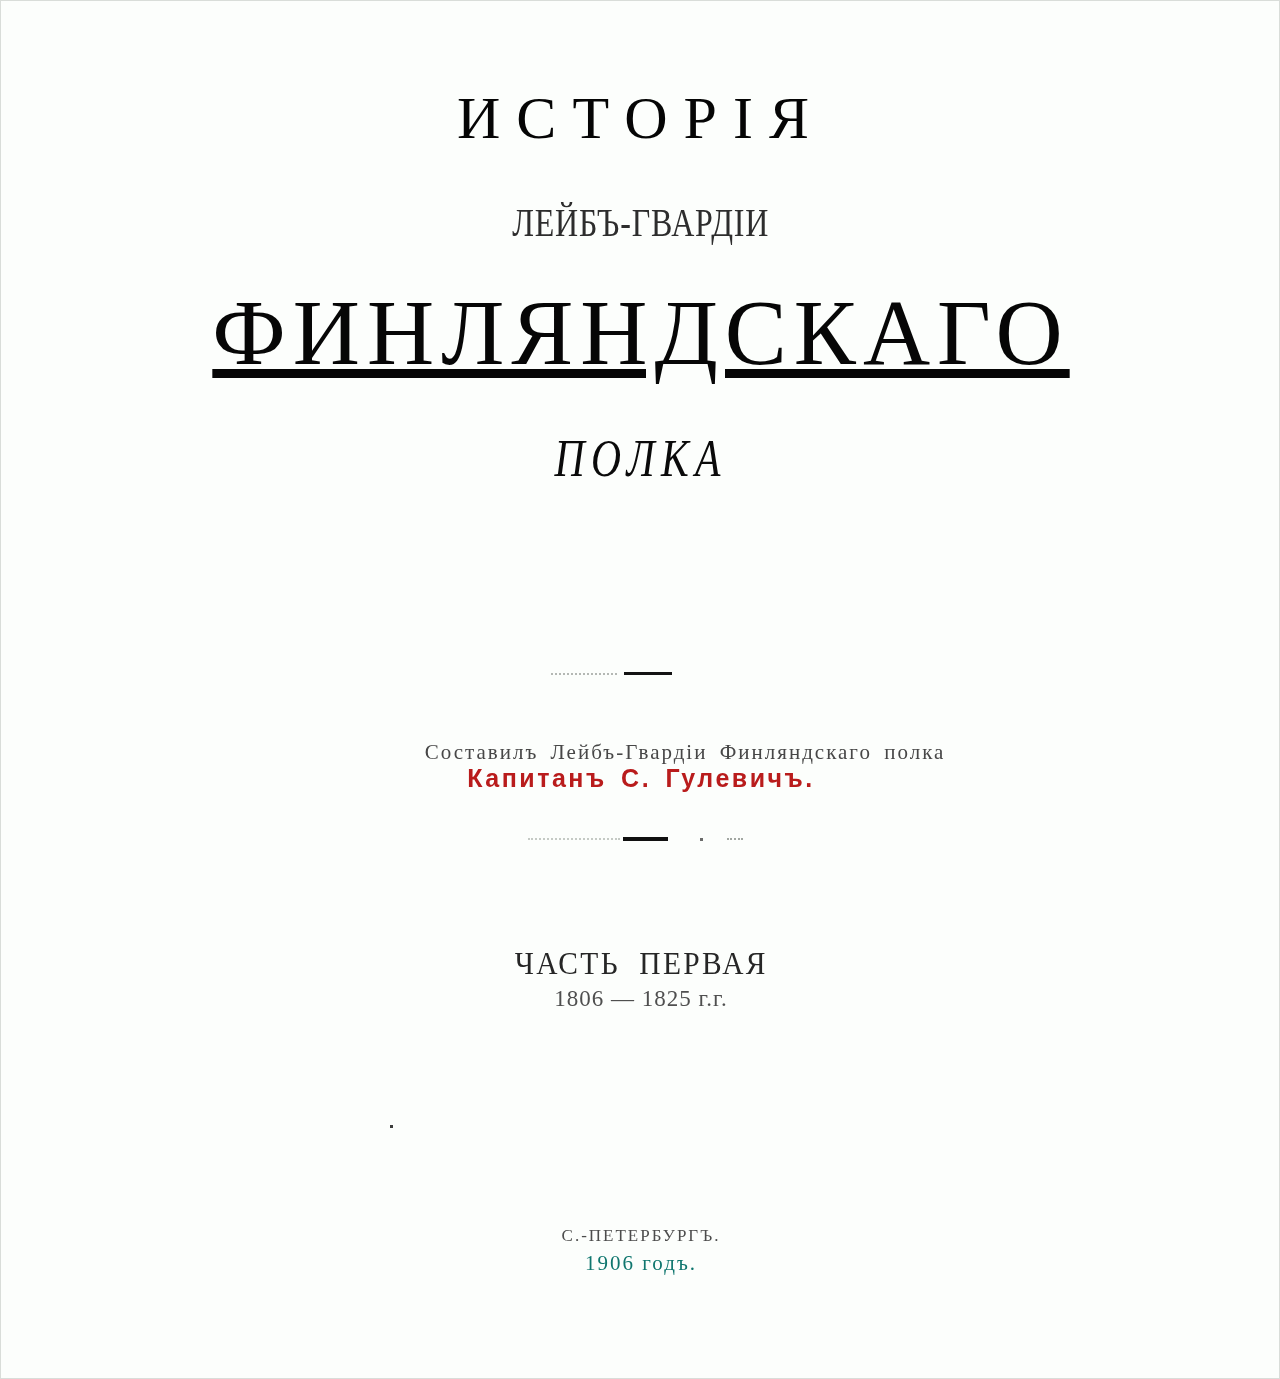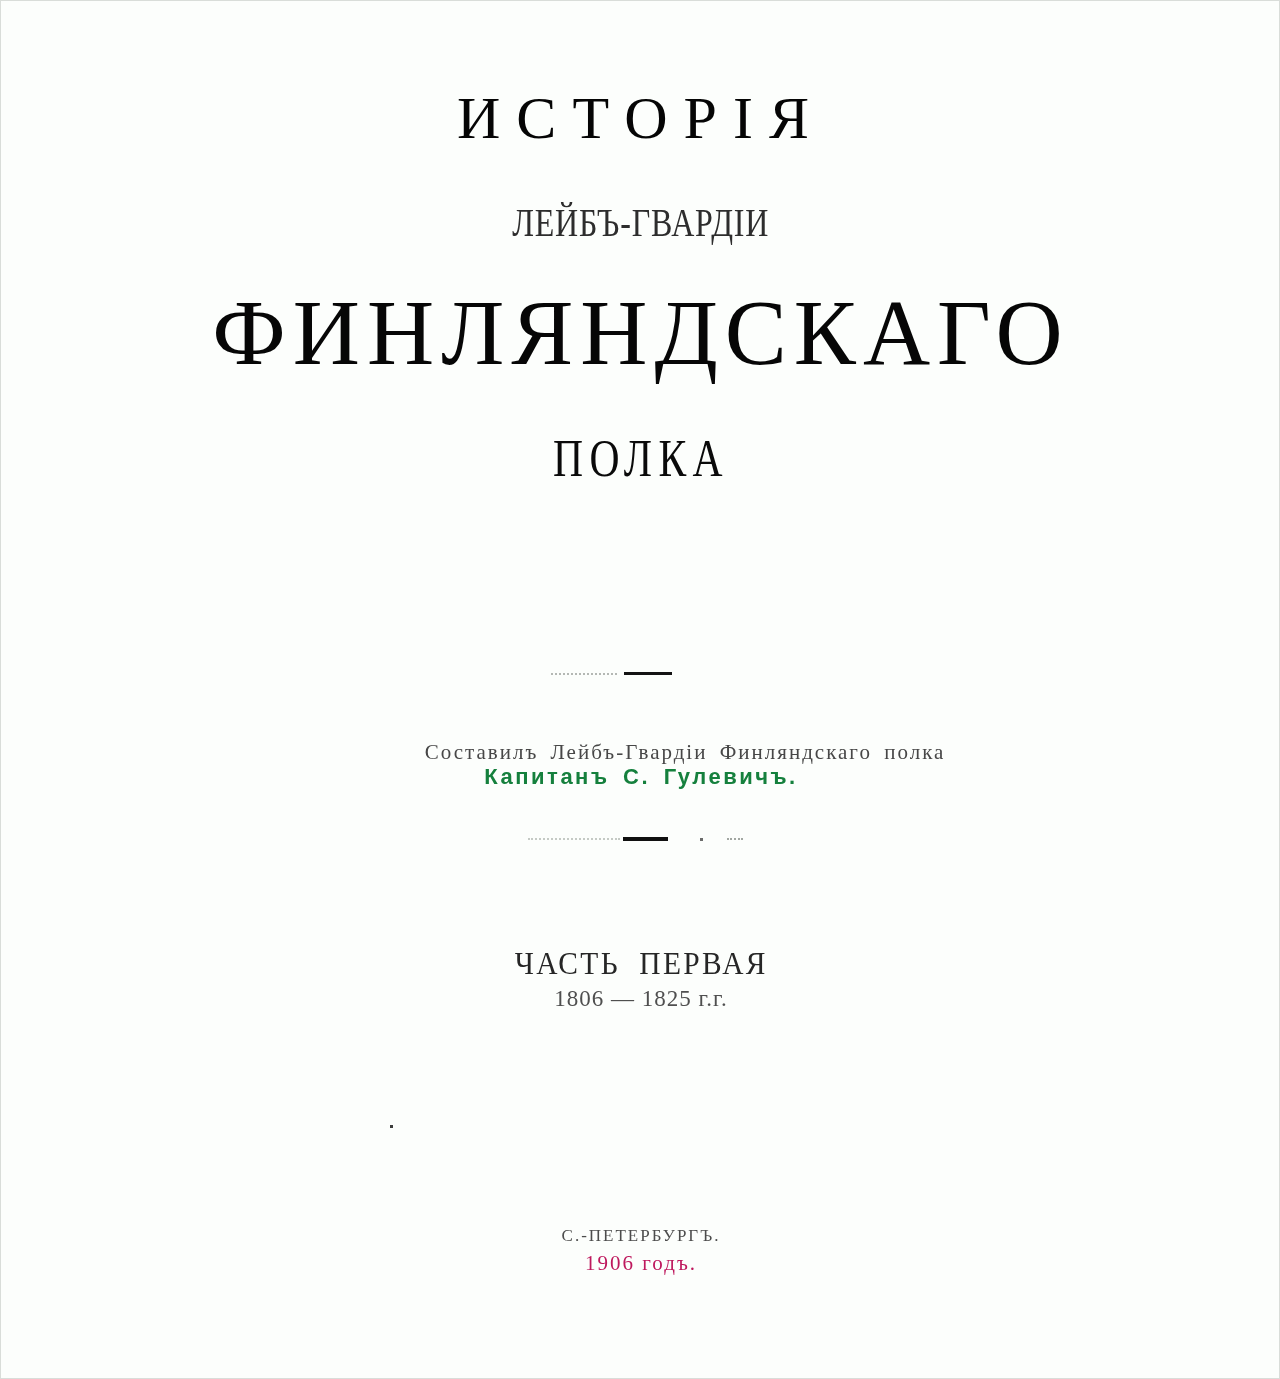--- a/index.html
+++ b/index.html
@@ -42,25 +42,27 @@
     font-size: 40px;
     color: #2d2d2d;
   }
   .subtitle .squeeze { transform: scaleX(0.80); letter-spacing: 1px; }
 
   .regiment {
     top: 285px;
     font-size: 93px;
     letter-spacing: 7px;
     color: #060606;
+    text-decoration: underline;
   }
   .polka {
     top: 432px;
     font-size: 52px;
     color: #0a0a0a;
+    font-style: italic;
   }
   .polka .squeeze { transform: scaleX(0.80); letter-spacing: 8px; }
 
   .years {
     top: 552px;
     font-size: 40px;
     color: #101010;
   }
   .years .squeeze { transform: scaleX(0.96); letter-spacing: 1px; }
 
@@ -89,24 +91,24 @@
     font-size: 21px;
     letter-spacing: 2px;
     word-spacing: 5px;
     color: #474747;
     margin-left: 44px;
   }
   .compiler2 {
     top: 765px;
     font-family: "Liberation Sans", sans-serif;
     font-weight: bold;
-    font-size: 22px;
+    font-size: 25px;
     letter-spacing: 2.5px;
     word-spacing: 5px;
-    color: #15803d;
+    color: #b91c1c;
   }
 
   .divider2 {
     position: absolute;
     top: 836px;
     left: 527px;
     display: flex;
     align-items: center;
   }
   .divider2 .dots {
@@ -159,21 +161,21 @@
   .imprint-city {
     top: 1226px;
     font-size: 17px;
     letter-spacing: 2px;
     color: #4c4c4c;
   }
   .imprint-year {
     top: 1252px;
     font-size: 21px;
     letter-spacing: 2px;
-    color: #be185d;
+    color: #0f766e;
   }
 </style>
 </head>
 <body>
 
 <div class="page">
 
   <div class="line book-title">ИСТОРІЯ</div>
 
   <div class="line subtitle">

